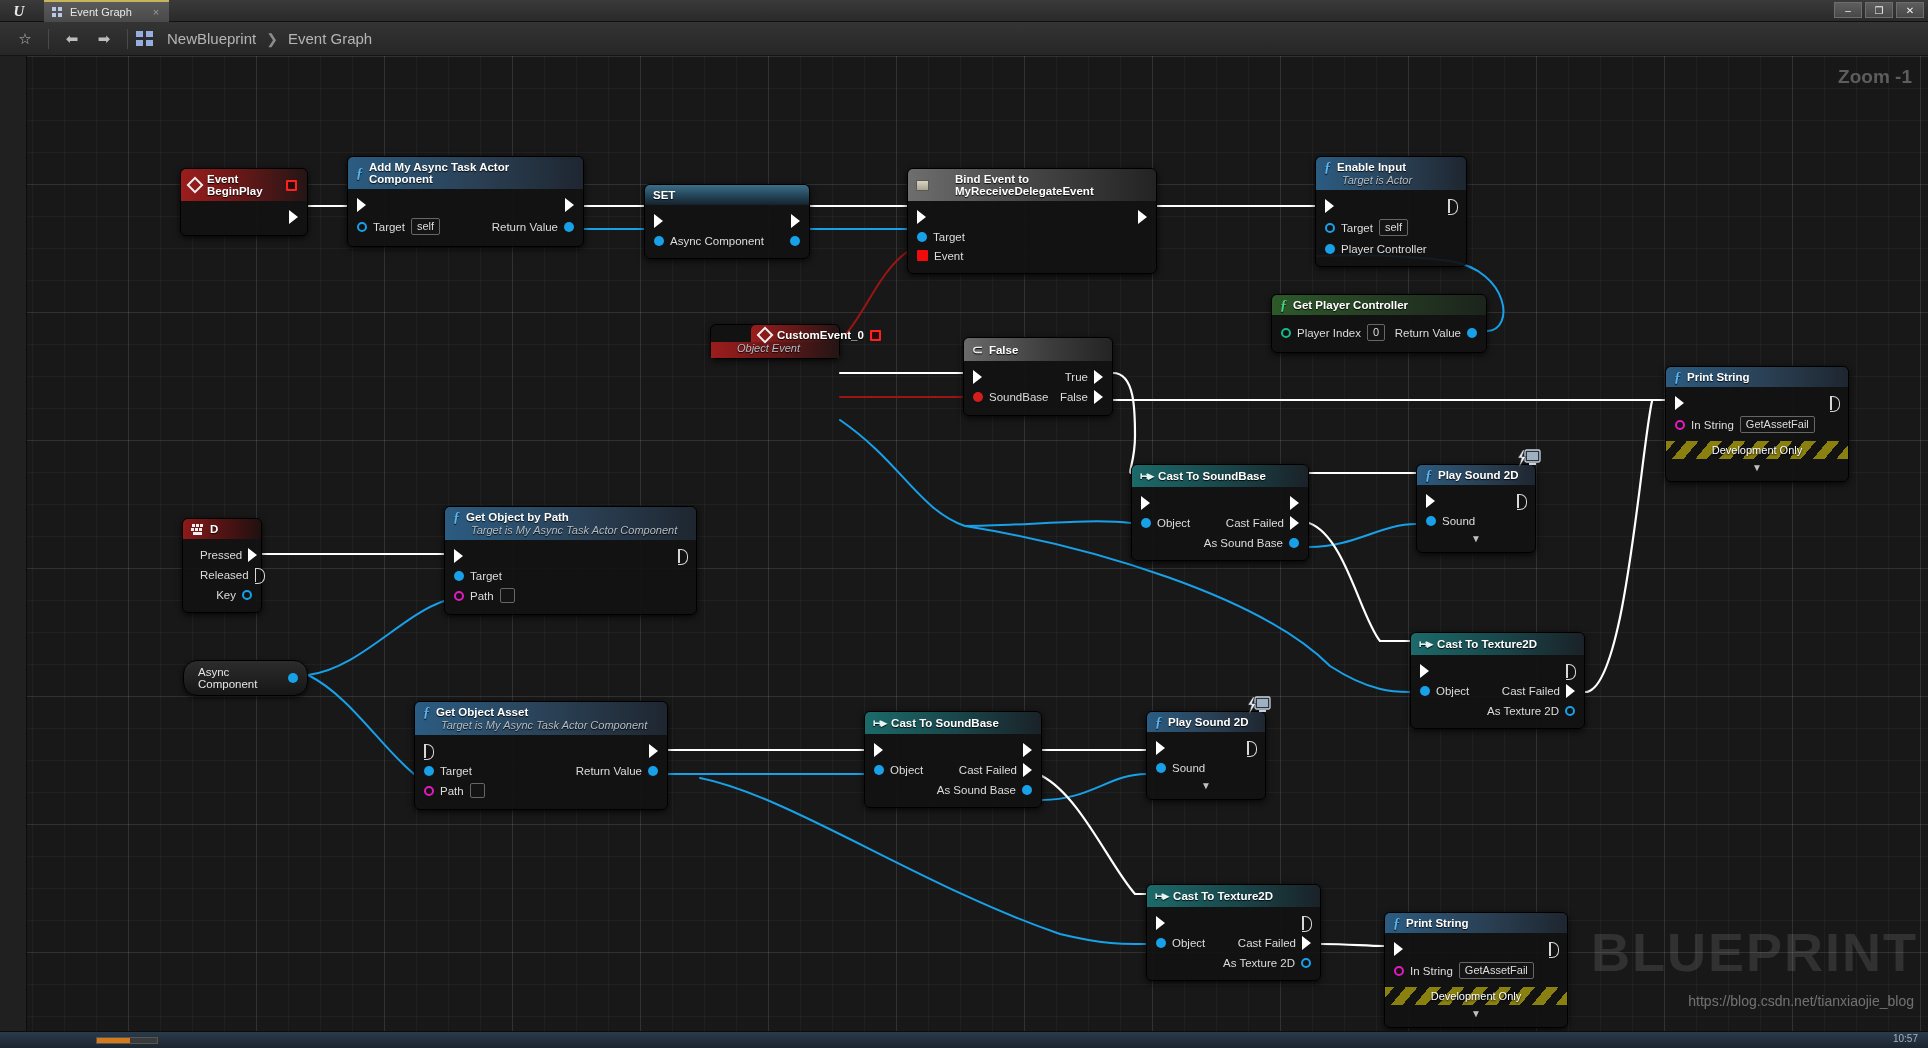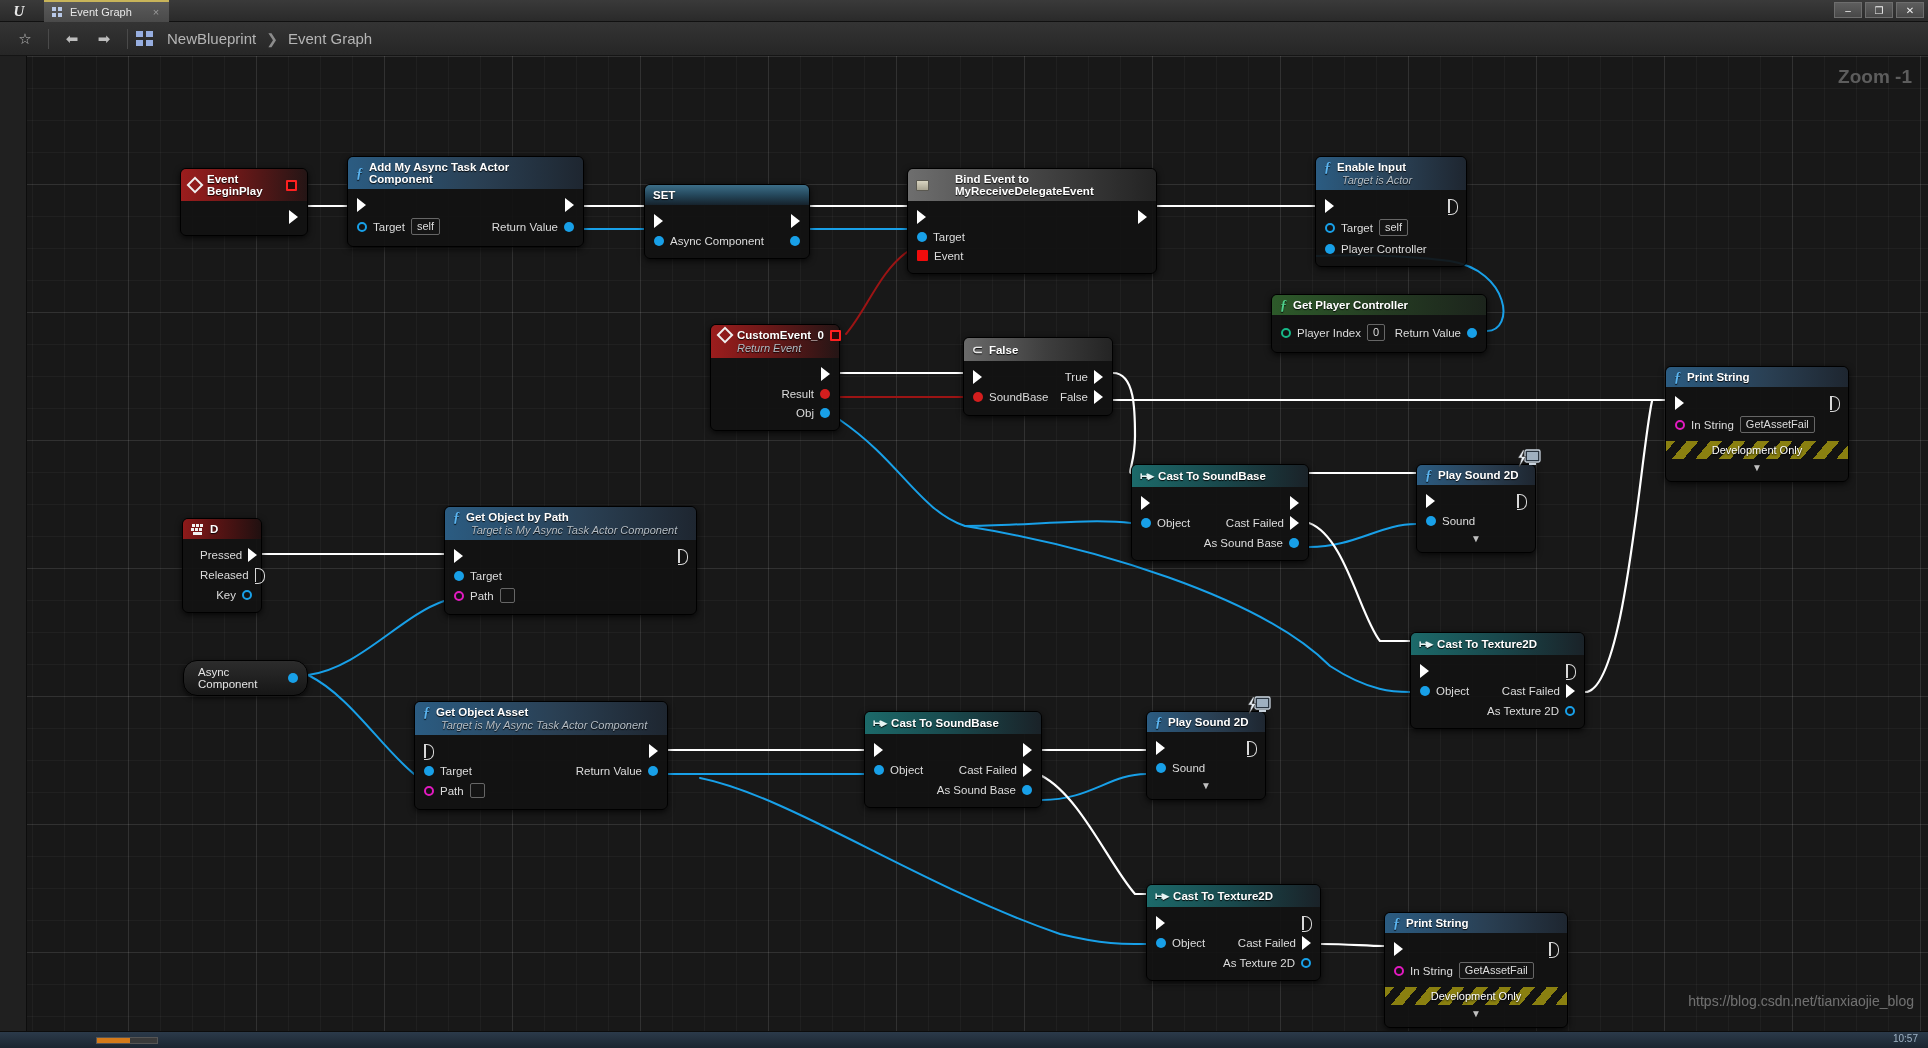--- a/index.html
+++ b/index.html
@@ -477,55 +477,27 @@
             <div style="display: flex; gap: 8px; margin-left: auto;">
               <span class="pside right">
                 <span class="plabel">Return Value</span>
                 <span class="dot"></span>
               </span>
             </div>
           </div>
         </div>
       </div>
       <div class="node" style="left: 710px; top: 268px; width: 130px;">
-        <div class="nhdr event has-sub" style="border-radius: 5px 5px 0px 0px;">
+        <div class="nhdr event has-sub" style="border-radius: 5px 5px 0px 0px; margin-left: 40px;">
           <span class="diamond"></span>
           <span style="flex: 1 1 0%;">CustomEvent_0</span>
           <span class="sq outline"></span>
         </div>
         <div class="nhdr event" style="padding-top: 0px; padding-bottom: 4px; border-radius: 0px;">
-          <span style="font-style: italic; font-weight: normal; color: rgb(179, 188, 196); font-size: 11px; padding-left: 18px;">Return Event</span>
-        </div>
-        <div class="nbody">
-          <div class="prow">
-            <div style="display: flex; gap: 8px;"></div>
-            <div style="display: flex; gap: 8px; margin-left: auto;">
-              <span class="pside right">
-                <span class="exec"></span>
-              </span>
-            </div>
-          </div>
-          <div class="prow">
-            <div style="display: flex; gap: 8px;"></div>
-            <div style="display: flex; gap: 8px; margin-left: auto;">
-              <span class="pside right">
-                <span class="plabel">Result</span>
-                <span class="dot red"></span>
-              </span>
-            </div>
-          </div>
-          <div class="prow">
-            <div style="display: flex; gap: 8px;"></div>
-            <div style="display: flex; gap: 8px; margin-left: auto;">
-              <span class="pside right">
-                <span class="plabel">Obj</span>
-                <span class="dot"></span>
-              </span>
-            </div>
-          </div>
+          <span style="font-style: italic; font-weight: normal; color: rgb(179, 188, 196); font-size: 11px; padding-left: 18px;">Object Event</span>
         </div>
       </div>
       <div class="node" style="left: 963px; top: 281px; width: 150px;">
         <div class="nhdr flow">
           <span class="branchicon">⊂</span>
           <span style="flex: 1 1 0%;">False</span>
         </div>
         <div class="nbody">
           <div class="prow">
             <div style="display: flex; gap: 8px;">
@@ -994,20 +966,21 @@
                 <span class="valbox">GetAssetFail</span>
               </span>
             </div>
             <div style="display: flex; gap: 8px; margin-left: auto;"></div>
           </div>
           <div class="devonly">Development Only</div>
           <div class="expander">▼</div>
         </div>
       </div>
     </div>
+  <div class="watermark">BLUEPRINT</div>
   <div class="wm-url">https://blog.csdn.net/tianxiaojie_blog</div>
   <div id="zoomlabel">Zoom -1</div>
 </div>
 
 <div id="statusbar">
   <div id="sb-progress">
       <span></span>
     </div>
   <div id="sb-time">10:57</div>
 </div>

